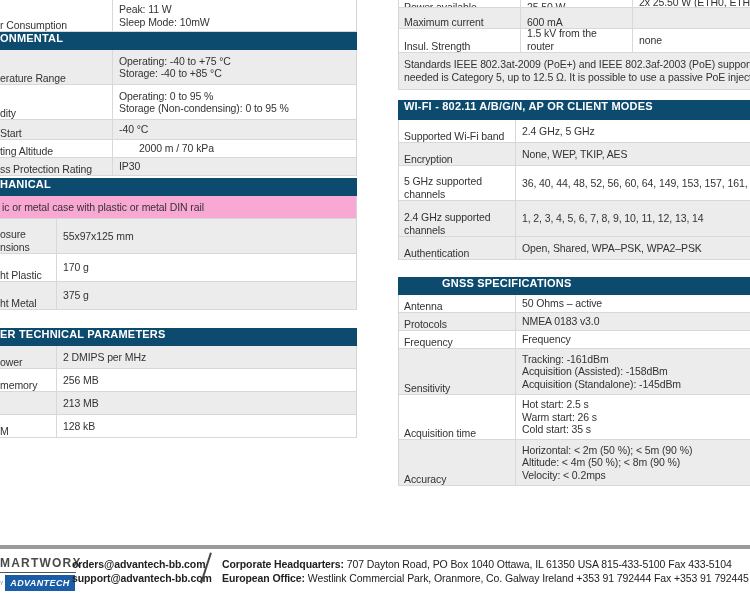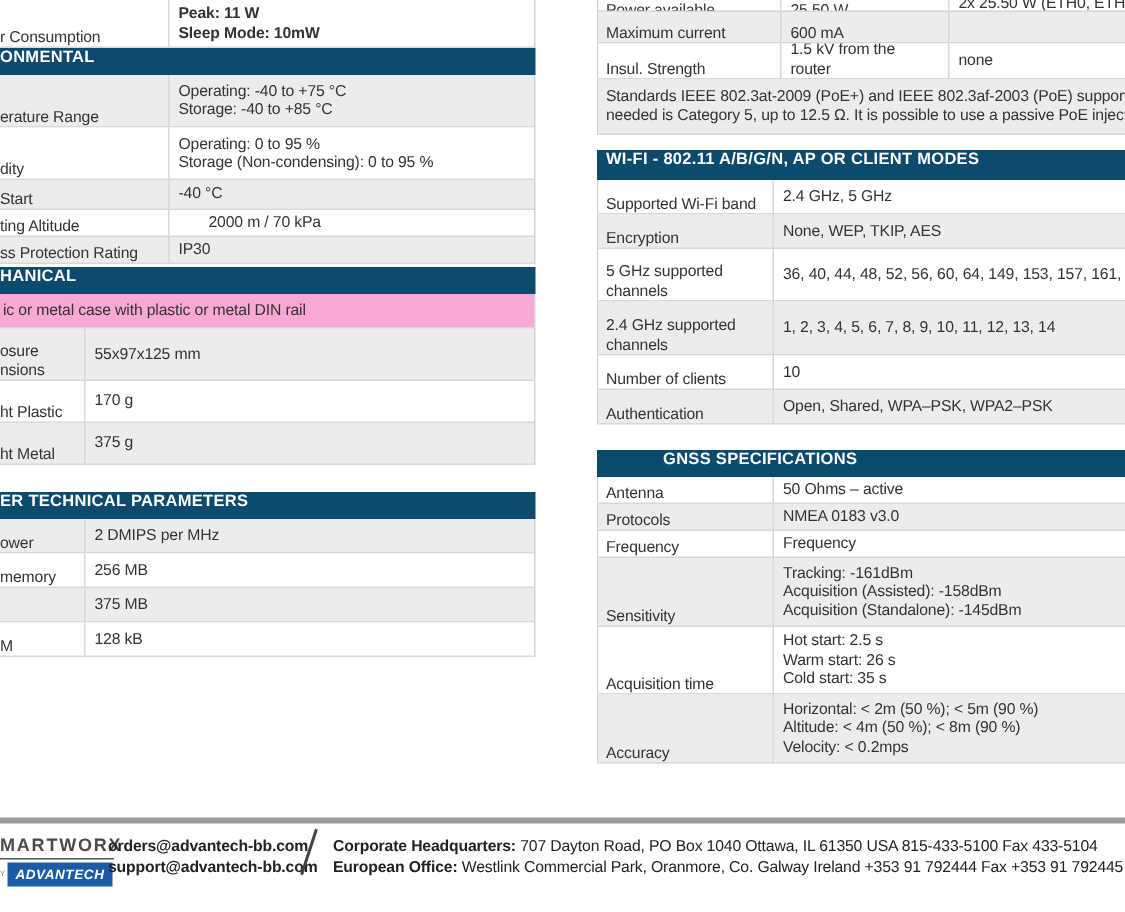--- a/index.html
+++ b/index.html
@@ -53,21 +53,21 @@
 
 <div class="page">
 
   <div class="col left-col">
 
     <div class="tbl cut" style="height:32px;">
       <div class="row" style="height:32px;border-bottom:1px solid #d8d8d8;">
         <div class="lc w113">
           <div style="margin-top:-24px;">r Consumption</div>
         </div>
-        <div class="vc" style="justify-content:flex-start;padding-top:3px;font-weight:bold;">
+        <div class="vc" style="justify-content:flex-start;padding-top:3px;">
           <div>Peak: 11 W</div>
           <div>Sleep Mode: 10mW</div>
         </div>
       </div>
     </div>
 
     <div class="hdr">
       <span>ONMENTAL</span>
     </div>
     <div class="tbl">
@@ -167,21 +167,21 @@
           </div>
         <div class="vc">
             <div>256 MB</div>
           </div>
       </div>
       <div class="row g" style="height:23px;">
         <div class="lc w57">
             <div></div>
           </div>
         <div class="vc">
-            <div>375 MB</div>
+            <div>213 MB</div>
           </div>
       </div>
       <div class="row" style="height:23px;">
         <div class="lc w57">
             <div>M</div>
           </div>
         <div class="vc">
             <div>128 kB</div>
           </div>
       </div>
@@ -264,28 +264,20 @@
       </div>
       <div class="row g" style="height:36px;">
         <div class="lc w117">
           <div>2.4 GHz supported</div>
           <div>channels</div>
         </div>
         <div class="vc">
             <div>1, 2, 3, 4, 5, 6, 7, 8, 9, 10, 11, 12, 13, 14</div>
           </div>
       </div>
-      <div class="row" style="height:23px;">
-        <div class="lc w117">
-            <div>Number of clients</div>
-          </div>
-        <div class="vc">
-            <div>10</div>
-          </div>
-      </div>
       <div class="row g" style="height:23px;">
         <div class="lc w117">
             <div>Authentication</div>
           </div>
         <div class="vc">
             <div>Open, Shared, WPA–PSK, WPA2–PSK</div>
           </div>
       </div>
     </div>
 

